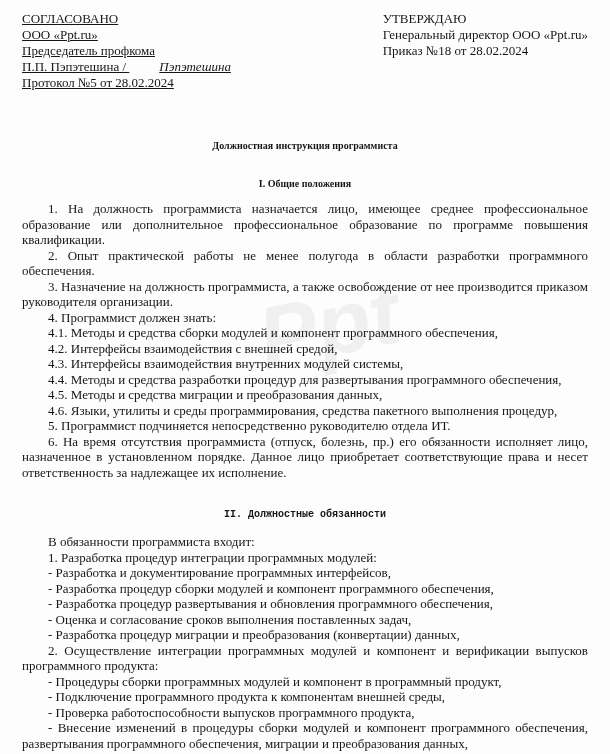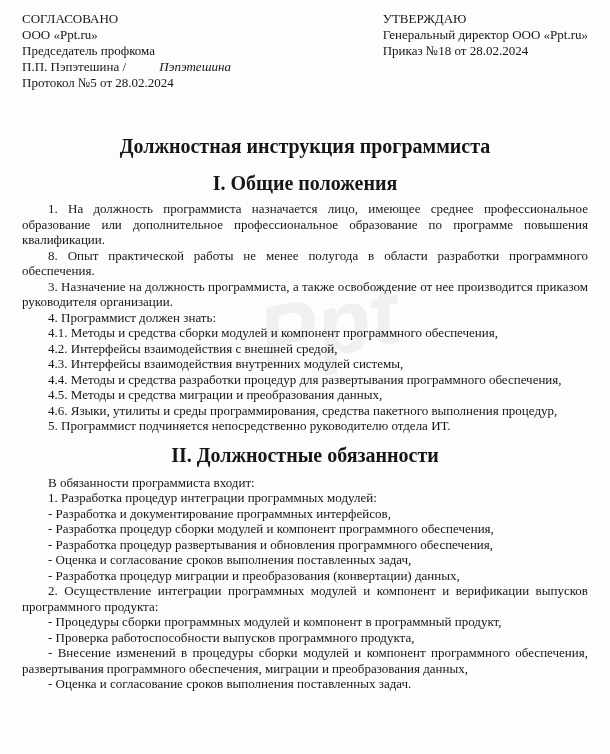--- a/index.html
+++ b/index.html
@@ -36,39 +36,39 @@
   }
   .layer {
     position: relative;
     z-index: 1;
   }
   .header {
     display: flex;
     justify-content: space-between;
     line-height: 16px;
   }
-  .hdr-left  { max-width: 290px; text-align: left; }
+  .hdr-left  { max-width: 290px; text-align: left; text-decoration: underline; }
   .hdr-right { max-width: 310px; }
   .sig { font-style: italic; }
   .sig-left { margin-left: 30px; }
   .title {
     margin-top: 45px;
     text-align: center;
     font-weight: bold;
-    font-size: 20px;
+    font-size: 10px;
     line-height: 20px;
   }
   .section-heading {
     text-align: center;
     font-weight: bold;
-    font-size: 20px;
+    font-size: 10px;
     line-height: 17px;
   }
   .sh1 { margin-top: 19px; margin-bottom: 9px; }
-  .sh2 { margin-top: 13px; margin-bottom: 11px; }
+  .sh2 { margin-top: 26px; margin-bottom: 11px; font-family: Liberation Mono, monospace; }
   .para {
     margin: 0;
     text-indent: 26px;
     text-align: justify;
   }
 </style>
 </head>
 <body>
 
 <div class="page">
@@ -88,39 +88,41 @@
       <div>Генеральный директор ООО «Ppt.ru»</div>
       <div>Приказ №18 от 28.02.2024</div>
     </div>
   </div>
 
   <div class="title layer">Должностная инструкция программиста</div>
 
   <div class="section-heading sh1 layer">I. Общие положения</div>
 
   <p class="para layer">1. На должность программиста назначается лицо, имеющее среднее профессиональное образование или дополнительное профессиональное образование по программе повышения квалификации.</p>
-  <p class="para layer">8. Опыт практической работы не менее полугода в области разработки программного обеспечения.</p>
+  <p class="para layer">2. Опыт практической работы не менее полугода в области разработки программного обеспечения.</p>
   <p class="para layer">3. Назначение на должность программиста, а также освобождение от нее производится приказом руководителя организации.</p>
   <p class="para layer">4. Программист должен знать:</p>
   <p class="para layer">4.1. Методы и средства сборки модулей и компонент программного обеспечения,</p>
   <p class="para layer">4.2. Интерфейсы взаимодействия с внешней средой,</p>
   <p class="para layer">4.3. Интерфейсы взаимодействия внутренних модулей системы,</p>
   <p class="para layer">4.4. Методы и средства разработки процедур для развертывания программного обеспечения,</p>
   <p class="para layer">4.5. Методы и средства миграции и преобразования данных,</p>
   <p class="para layer">4.6. Языки, утилиты и среды программирования, средства пакетного выполнения процедур,</p>
   <p class="para layer">5. Программист подчиняется непосредственно руководителю отдела ИТ.</p>
+  <p class="para layer">6. На время отсутствия программиста (отпуск, болезнь, пр.) его обязанности исполняет лицо, назначенное в установленном порядке. Данное лицо приобретает соответствующие права и несет ответственность за надлежащее их исполнение.</p>
 
   <div class="section-heading sh2 layer">II. Должностные обязанности</div>
 
   <p class="para layer">В обязанности программиста входит:</p>
   <p class="para layer">1. Разработка процедур интеграции программных модулей:</p>
   <p class="para layer">- Разработка и документирование программных интерфейсов,</p>
   <p class="para layer">- Разработка процедур сборки модулей и компонент программного обеспечения,</p>
   <p class="para layer">- Разработка процедур развертывания и обновления программного обеспечения,</p>
   <p class="para layer">- Оценка и согласование сроков выполнения поставленных задач,</p>
   <p class="para layer">- Разработка процедур миграции и преобразования (конвертации) данных,</p>
   <p class="para layer">2. Осуществление интеграции программных модулей и компонент и верификации выпусков программного продукта:</p>
   <p class="para layer">- Процедуры сборки программных модулей и компонент в программный продукт,</p>
+  <p class="para layer">- Подключение программного продукта к компонентам внешней среды,</p>
   <p class="para layer">- Проверка работоспособности выпусков программного продукта,</p>
   <p class="para layer">- Внесение изменений в процедуры сборки модулей и компонент программного обеспечения, развертывания программного обеспечения, миграции и преобразования данных,</p>
   <p class="para layer">- Оценка и согласование сроков выполнения поставленных задач.</p>
 
 </div>
 
 </body></html>

